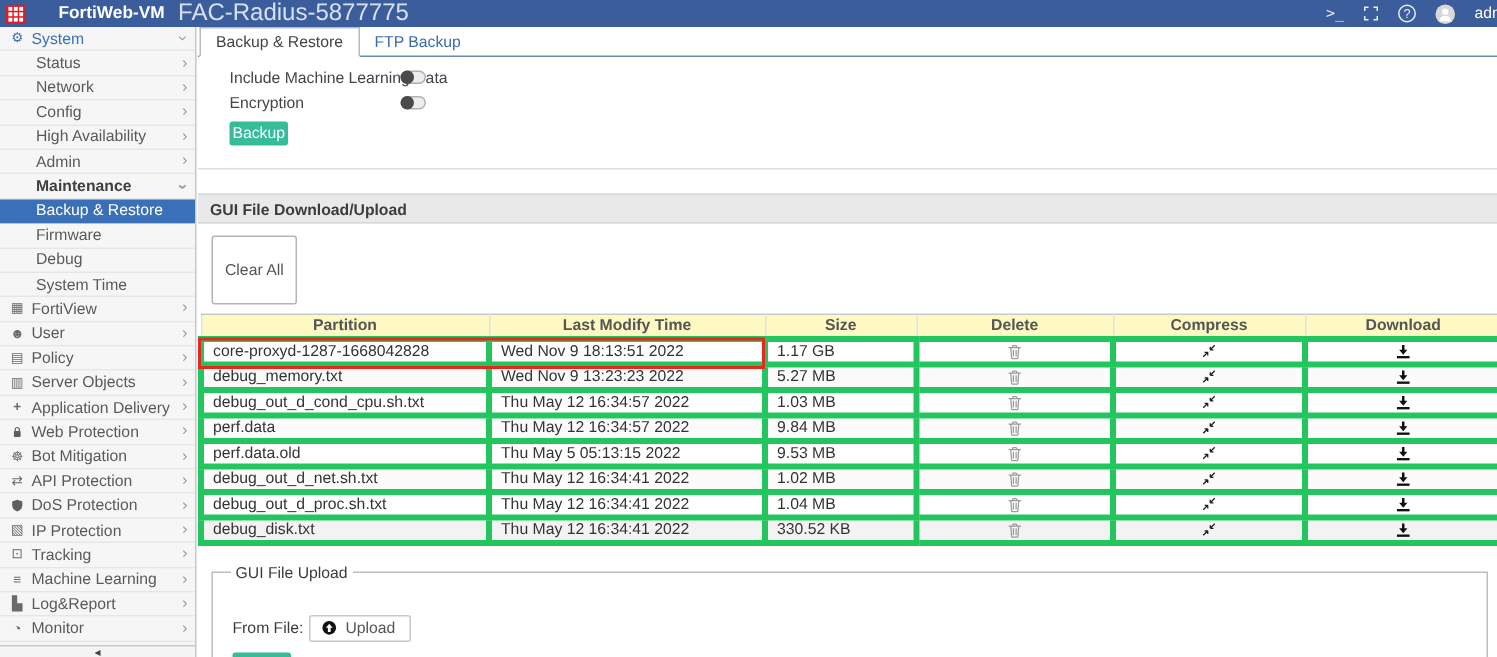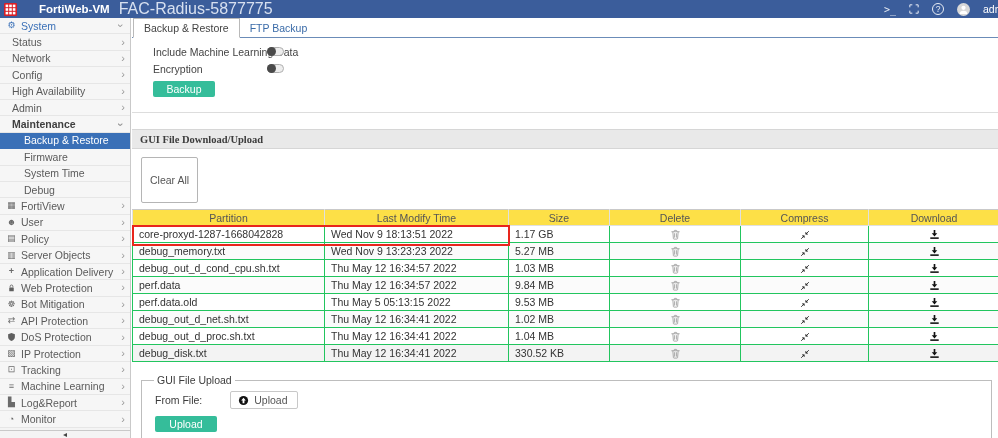--- a/index.html
+++ b/index.html
@@ -17,59 +17,59 @@
   .avatar { width:13px; height:13px; background:#d8d8d8; border-radius:50%; display:flex; align-items:center; justify-content:center; overflow:hidden; flex:0 0 auto; }
   .uname { color:#fff; font-size:10.5px; max-width:15px; overflow:hidden; }
 
   
   .sidebar { position:absolute; top:18px; left:0; width:131px; bottom:0; background:#f4f4f4; border-right:1px solid #c9c9c9; z-index:4; }
   .sn { height:16.4px; display:flex; align-items:center; border-bottom:1px solid #e6e6e6; color:#5a5a5a; font-size:10.5px; cursor:pointer; padding-left:5px; background:#f6f6f6; }
   .sn .chev { margin-left:auto; margin-right:5px; color:#9a9a9a; font-size:11px; line-height:1; }
   .chev.down { transform:rotate(90deg); margin-right:7px; }
   .sicon { width:13px; text-align:center; margin-right:3px; font-size:9px; color:#6b6b6b; line-height:1; flex:0 0 auto; }
   .svgic { display:block; margin:0 auto; }
-  .l1 { padding-left:12px; }
+  .l1 { padding-left:24px; }
   .l2 { padding-left:24px; }
   .sel { background:#3a70b7 !important; color:#fff !important; border-bottom-color:#3a70b7; }
   .sys { color:#3a70b7; }
   .sys .sicon { color:#3a70b7; }
   .bold { font-weight:bold; color:#3f3f3f; }
   .collapse { position:absolute; bottom:0; left:0; width:130px; height:8px; border-top:1px solid #c9c9c9; text-align:center; font-size:8px; line-height:7px; color:#444; cursor:pointer; background:#f4f4f4; }
 
   
   .content { position:absolute; left:132px; top:18px; right:0; bottom:0; background:#fff; }
   .tabbar { height:19px; border-bottom:1px solid #6b8cb8; display:flex; align-items:flex-end; padding-left:1px; margin-top:1px; }
   .tab { font-size:10.5px; padding:3px 10px; color:#3a6ba8; cursor:pointer; white-space:nowrap; }
   .tab.active { background:#fff; border:1px solid #b9b9b9; border-bottom:1px solid #fff; margin-bottom:-1px; color:#444; }
 
   .form { padding:5px 0 0 21px; }
   .frow { display:flex; align-items:center; height:17px; }
   .flabel { width:112px; font-size:10.5px; color:#444; white-space:nowrap; }
   .toggle { width:17px; height:9px; background:#ededed; border:1px solid #b0b0b0; border-radius:5px; position:relative; cursor:pointer; margin-left:2px; }
   .knob { position:absolute; left:-1px; top:-1px; width:9px; height:9px; background:#4a4a4a; border-radius:50%; }
-  .btn-teal { display:inline-block; background:#35bd9a; color:#fff; font-size:10.5px; padding:2px 0; width:62px; text-align:center; border-radius:2px; margin-top:4px; cursor:pointer; }
+  .btn-teal { display:inline-block; background:#35bd9a; color:#fff; font-size:10.5px; padding:2px 0; width:39px; text-align:center; border-radius:2px; margin-top:4px; cursor:pointer; }
 
   .divider { border-top:1px solid #ddd; margin-top:15px; }
-  .band { margin-top:16px; height:20px; line-height:20px; background:#e9e9e9; border-top:1px solid #d6d6d6; border-bottom:1px solid #d6d6d6; font-size:10.5px; font-weight:bold; color:#3c3c3c; padding-left:8px;font-family:Liberation Serif, serif; }
+  .band { margin-top:16px; height:20px; line-height:20px; background:#e9e9e9; border-top:1px solid #d6d6d6; border-bottom:1px solid #d6d6d6; font-size:10.5px; font-weight:bold; color:#3c3c3c; padding-left:8px; }
   .clear-btn { display:inline-block; margin:8px 0 6px 9px; padding:16px 8px; font-size:10.5px; color:#555; background:#fff; border:1px solid #b5b5b5; border-radius:2px; cursor:pointer; }
 
   .twrap { position:relative; }
   table { width:100%; border-collapse:collapse; table-layout:fixed; font-size:10.5px; }
-  th { font-weight:normal; color:#555; height:16px; border:1px solid #e0e0e0; border-top-color:#c9c9c9; background:#fde047; }
-  td { height:17px; border:1px solid #22c55e; color:#333; overflow:hidden; white-space:nowrap; background:#fff;margin-left:32px; }
+  th { font-weight:bold; color:#555; height:16px; border:1px solid #e0e0e0; border-top-color:#c9c9c9; background:#fef9c3; }
+  td { height:17px; border:4px solid #22c55e; color:#333; overflow:hidden; white-space:nowrap; background:#fff;margin-left:32px; }
   td.txt { padding-left:6px; }
   td.ico { text-align:center; cursor:pointer; }
   tr:nth-child(even) td { background:#fbfbfb; }
   tr.last td { background:#f3f3f3; }
   .ti { vertical-align:middle; }
   .redbox { position:absolute; left:0; top:16px; width:378px; height:21px; border:2px solid #e8261d; pointer-events:none; z-index:3; }
 
   .fieldset { margin:12px 6px 0 9px; border:1px solid #bdbdbd; padding:2px 10px 8px; }
   .fieldset legend { font-size:10.5px; color:#3c3c3c; padding:0 3px; margin-left:2px; }
-  .fl-row { display:flex; align-items:center; gap:28px; margin-top:3px; padding-left:3px;text-align:right; }
+  .fl-row { display:flex; align-items:center; gap:4px; margin-top:20px; padding-left:3px;text-align:right; }
   .from-label { font-size:10.5px; color:#3c3c3c; }
   .chooser { display:inline-flex; align-items:center; gap:5px; padding:2px 9px 2px 7px; border:1px solid #c8c8c8; background:#fff; border-radius:2px; font-size:10.5px; color:#555; cursor:pointer; }
   .upload2 { margin:7px 0 0 3px; }
 </style>
 </head>
 <body>
 
 <svg width="0" height="0" style="position:absolute" aria-hidden="true">
   <defs>
     <symbol id="i-trash" viewBox="0 0 12 12">
@@ -170,24 +170,24 @@
       <span>Maintenance</span>
       <span class="chev down">›</span>
     </div>
   <div class="sn l2 sel">
       <span>Backup &amp; Restore</span>
     </div>
   <div class="sn l2">
       <span>Firmware</span>
     </div>
   <div class="sn l2">
+      <span>Debug</span>
+    </div>
+  <div class="sn l2">
       <span>System Time</span>
-    </div>
-  <div class="sn l2">
-      <span>Debug</span>
     </div>
   <div class="sn">
       <span class="sicon">▦</span>
       <span>FortiView</span>
       <span class="chev">›</span>
     </div>
   <div class="sn">
       <span class="sicon">☻</span>
       <span>User</span>
       <span class="chev">›</span>

